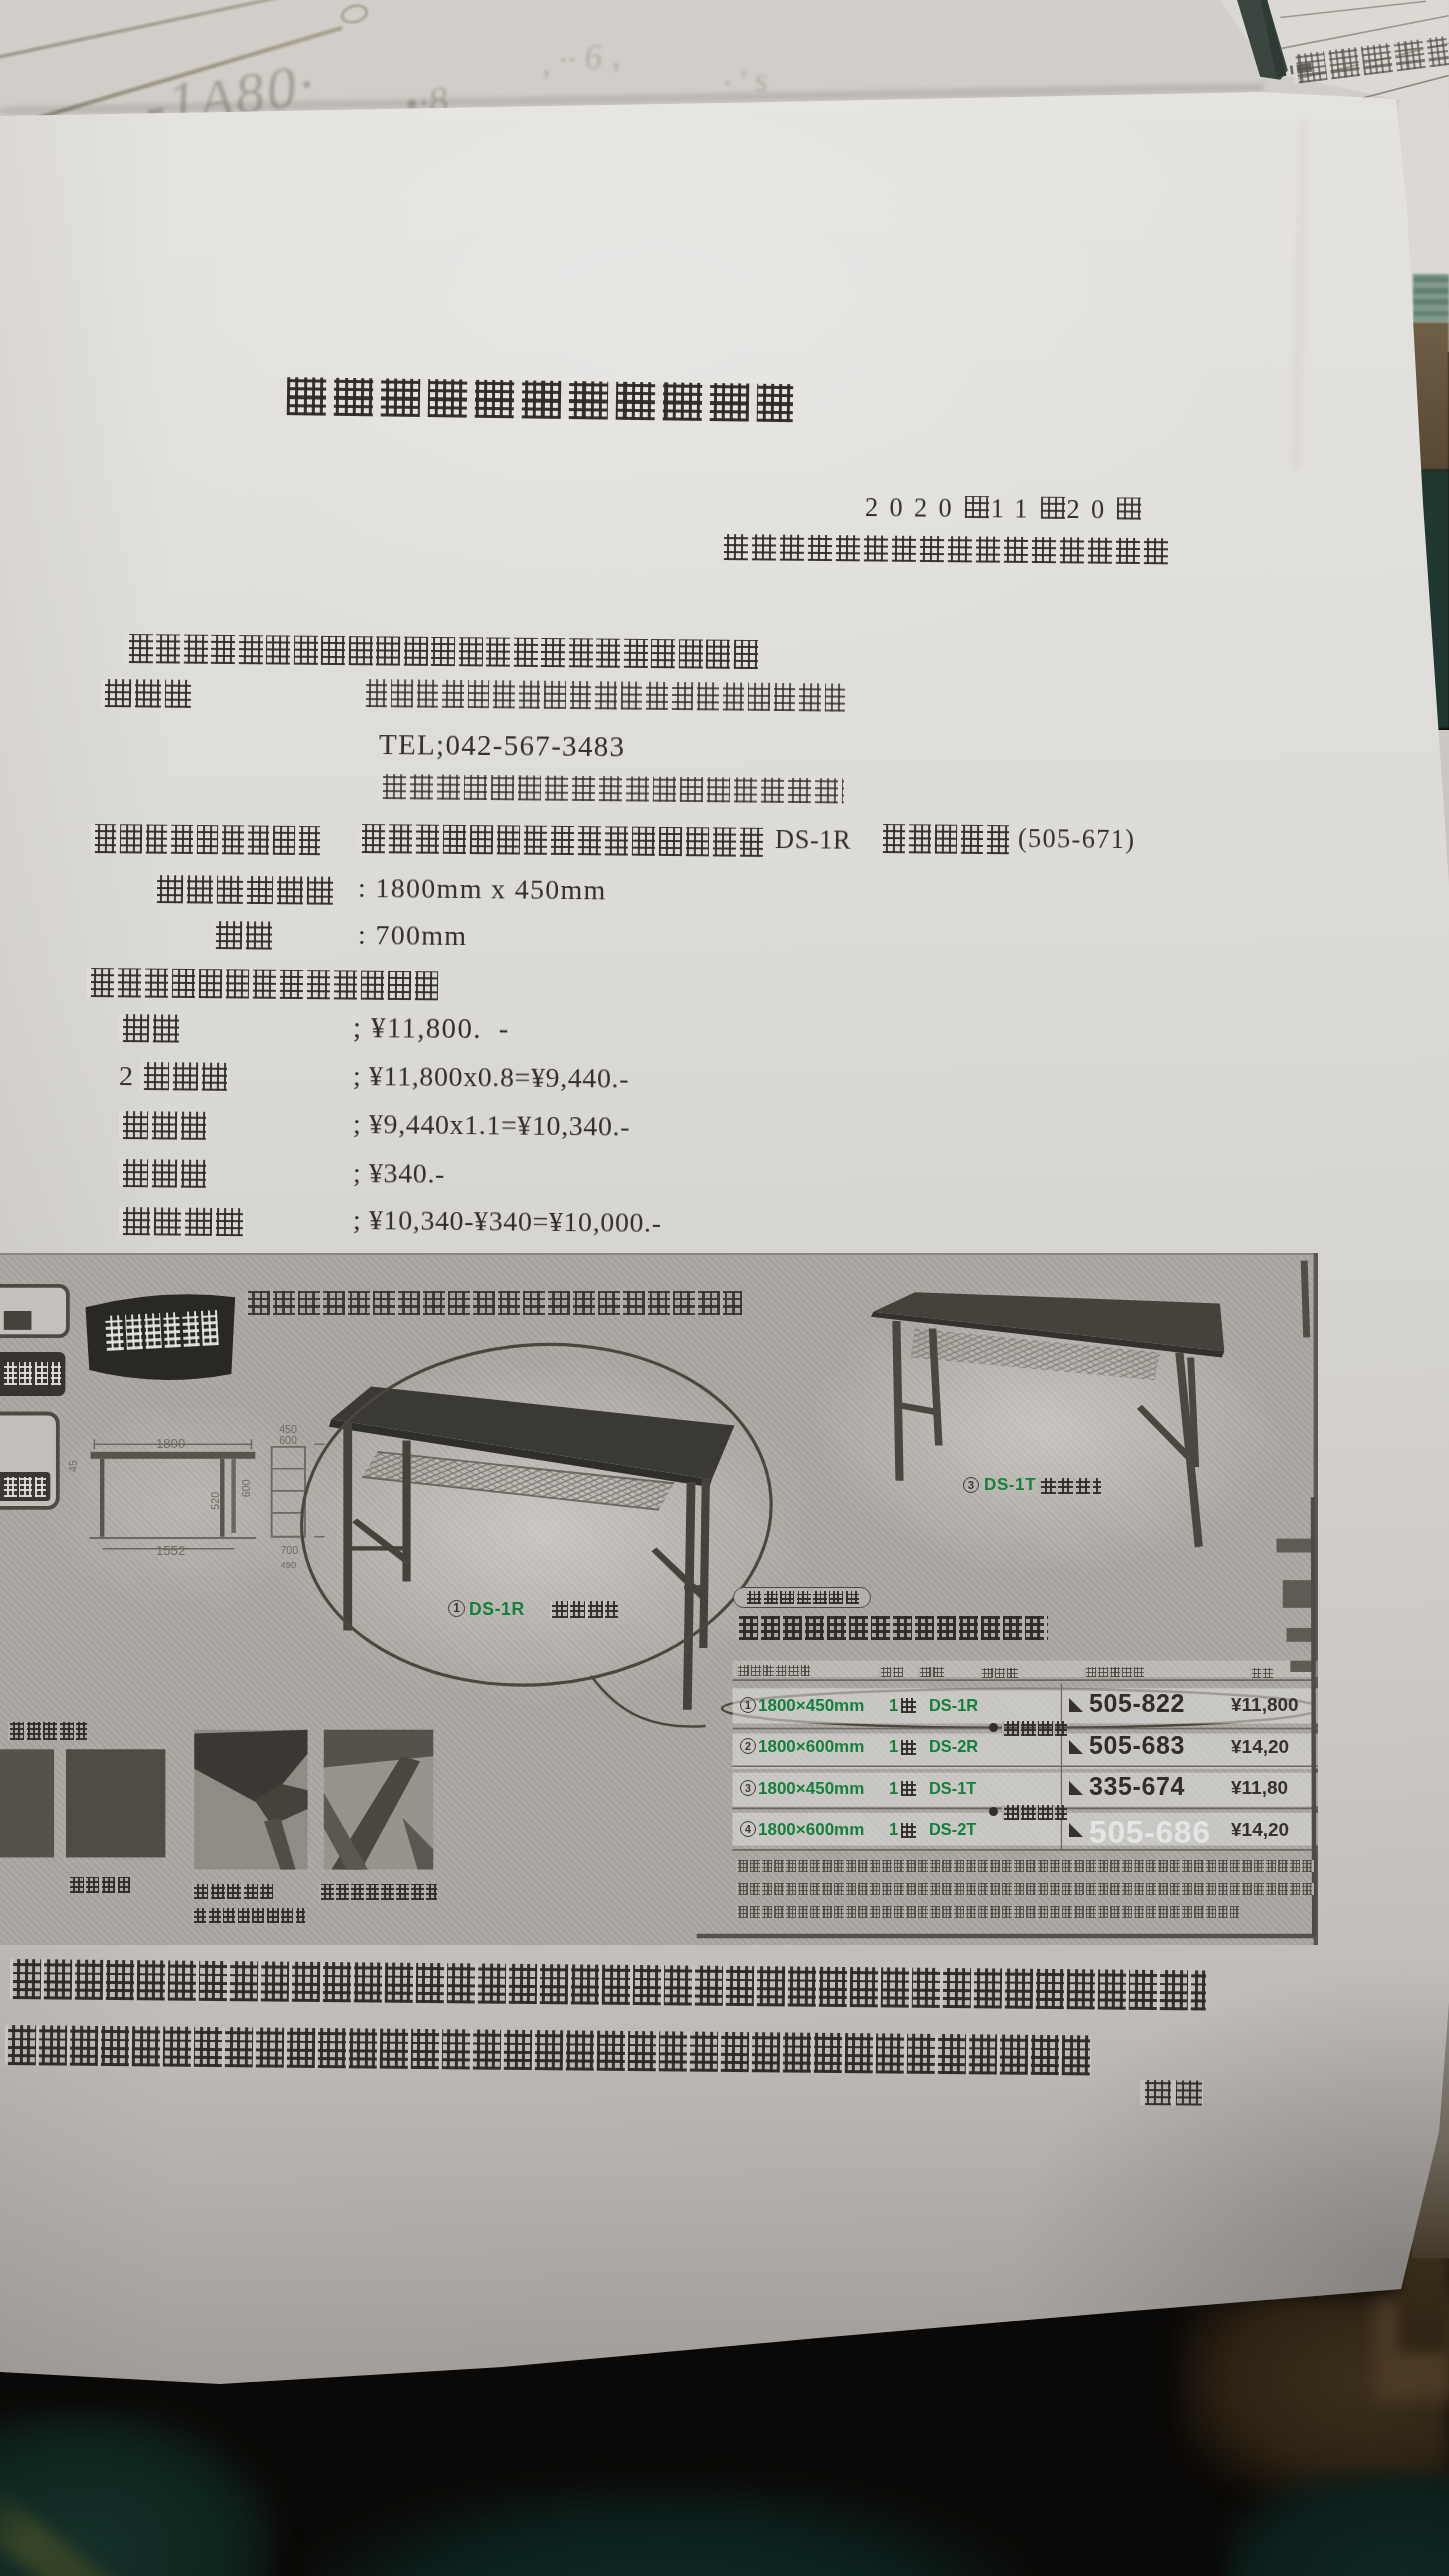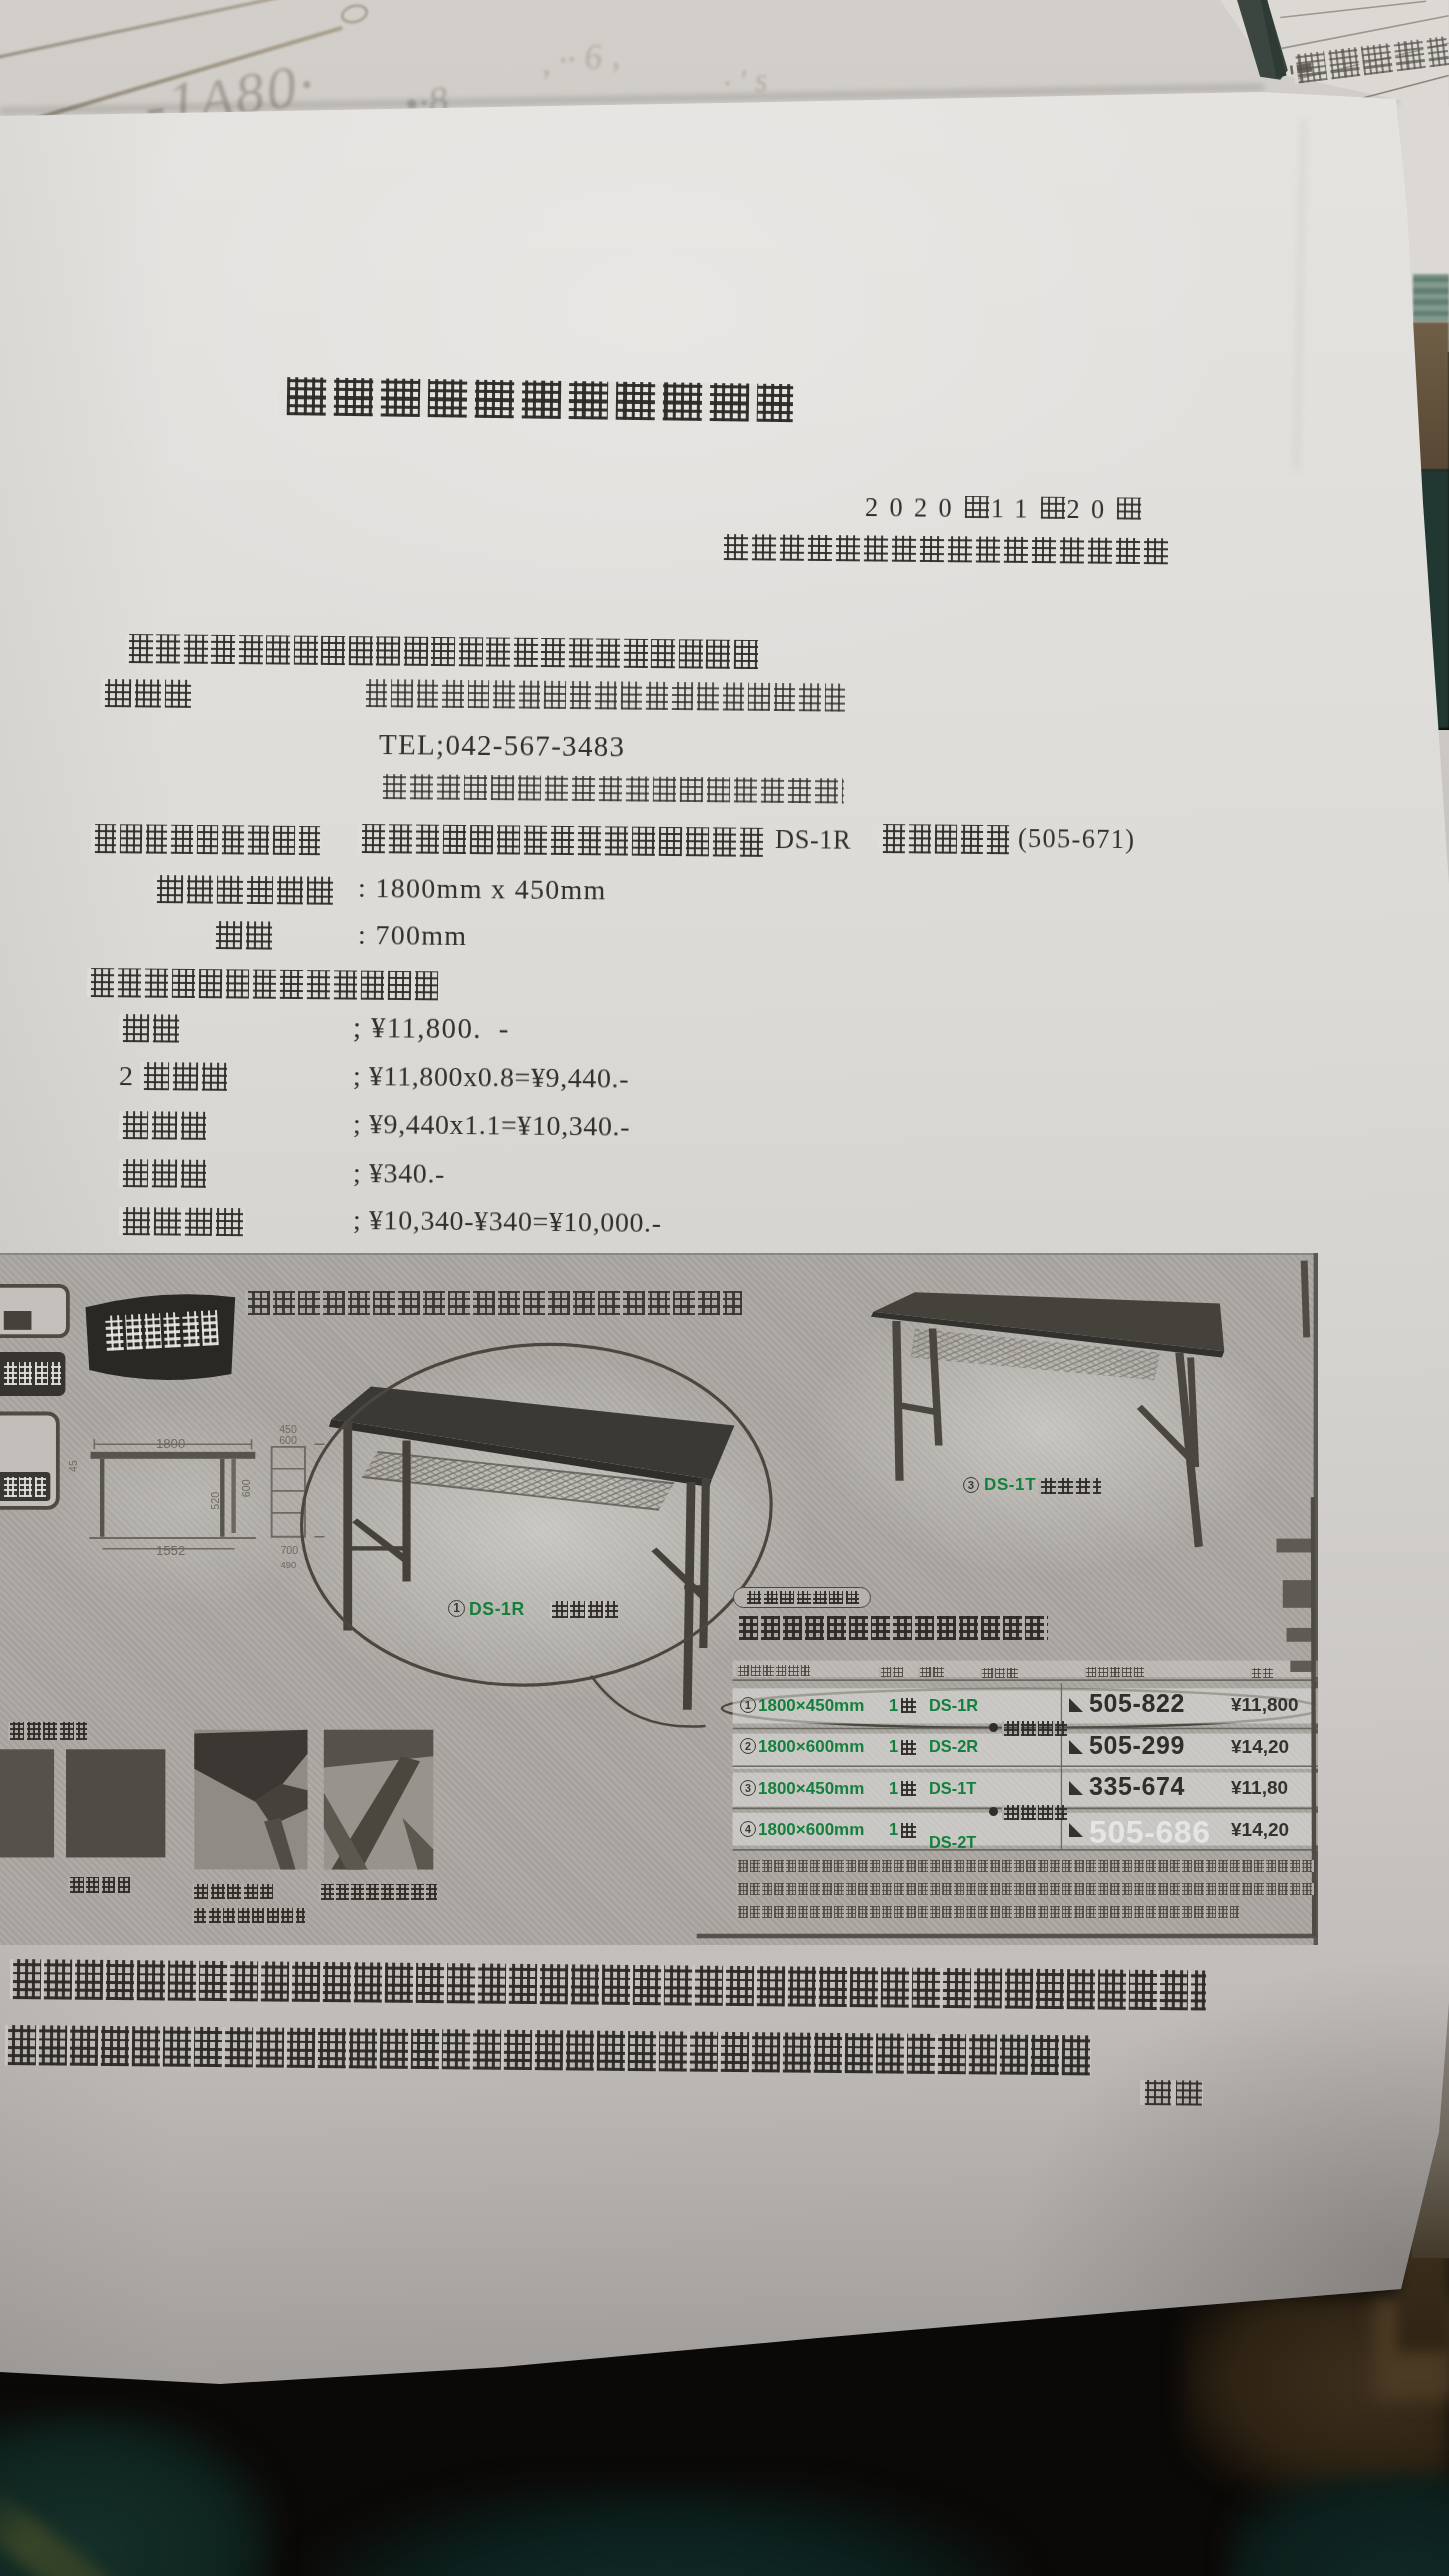--- a/index.html
+++ b/index.html
@@ -330,40 +330,40 @@
 
   <div class="abs" style="left:989px;top:1723px;width:9.4px;height:9.4px;border-radius:50%;background:#322f2a;filter:blur(0.3px);"></div>
   <div class="jt jtc" style="left:1002px;top:1721px;width:65px;height:15px;--cp:17px;--gap:2.5px;--sw:1.6px;--hp:5px;--vp:5px;--paper:#b2afaa;"></div>
 
   <div class="abs" style="left:740px;top:1738px;width:14px;height:14px;border:1.6px solid #3b3833;border-radius:50%;color:#3b3833;font-family:'Liberation Sans',sans-serif;font-size:10.7px;font-weight:bold;text-align:center;line-height:14px;filter:blur(0.3px);">2</div>
   <div class="sans" style="left:758px;top:1737px;font-size:17px;font-weight:bold;">1800×600mm</div>
   <div class="sans" style="left:889px;top:1737px;font-size:16.4px;font-weight:bold;">1</div>
   <div class="jt jtc" style="left:901px;top:1740px;width:15px;height:15px;--cp:16.4px;--gap:0px;--sw:1.9px;--hp:5px;--vp:5px;--paper:#b2afaa;"></div>
   <div class="sans" style="left:929px;top:1737px;font-size:16.4px;font-weight:bold;">DS-2R</div>
   <div class="abs" style="left:1069px;top:1740px;width:0;height:0;border-left:14px solid #35322d;border-top:14px solid rgba(0,0,0,0);filter:blur(0.3px);"></div>
-  <div class="sans" style="left:1089px;top:1731px;font-size:25px;font-weight:bold;letter-spacing:0.6px;color:#322f2a;">505-299</div>
+  <div class="sans" style="left:1089px;top:1731px;font-size:25px;font-weight:bold;letter-spacing:0.6px;color:#322f2a;">505-683</div>
   <div class="sans" style="left:1231px;top:1736px;font-size:19px;font-weight:bold;color:#36332d;">¥14,20</div>
 
   <div class="abs" style="left:740px;top:1780px;width:14px;height:14px;border:1.6px solid #3b3833;border-radius:50%;color:#3b3833;font-family:'Liberation Sans',sans-serif;font-size:10.7px;font-weight:bold;text-align:center;line-height:14px;filter:blur(0.3px);">3</div>
   <div class="sans" style="left:758px;top:1779px;font-size:17px;font-weight:bold;">1800×450mm</div>
   <div class="sans" style="left:889px;top:1779px;font-size:16.4px;font-weight:bold;">1</div>
   <div class="jt jtc" style="left:901px;top:1781px;width:15px;height:15px;--cp:16.4px;--gap:0px;--sw:1.9px;--hp:5px;--vp:5px;--paper:#b2afaa;"></div>
   <div class="sans" style="left:929px;top:1779px;font-size:16.4px;font-weight:bold;">DS-1T</div>
   <div class="abs" style="left:1069px;top:1781px;width:0;height:0;border-left:14px solid #35322d;border-top:14px solid rgba(0,0,0,0);filter:blur(0.3px);"></div>
   <div class="sans" style="left:1089px;top:1772px;font-size:25px;font-weight:bold;letter-spacing:0.6px;color:#322f2a;">335-674</div>
   <div class="sans" style="left:1231px;top:1777px;font-size:19px;font-weight:bold;color:#36332d;">¥11,80</div>
 
   <div class="abs" style="left:989px;top:1807px;width:9.4px;height:9.4px;border-radius:50%;background:#322f2a;filter:blur(0.3px);"></div>
   <div class="jt jtc" style="left:1002px;top:1805px;width:65px;height:15px;--cp:17px;--gap:2.5px;--sw:1.6px;--hp:5px;--vp:5px;--paper:#b2afaa;"></div>
 
   <div class="abs" style="left:740px;top:1821px;width:14px;height:14px;border:1.6px solid #3b3833;border-radius:50%;color:#3b3833;font-family:'Liberation Sans',sans-serif;font-size:10.7px;font-weight:bold;text-align:center;line-height:14px;filter:blur(0.3px);">4</div>
   <div class="sans" style="left:758px;top:1820px;font-size:17px;font-weight:bold;">1800×600mm</div>
   <div class="sans" style="left:889px;top:1820px;font-size:16.4px;font-weight:bold;">1</div>
   <div class="jt jtc" style="left:901px;top:1823px;width:15px;height:15px;--cp:16.4px;--gap:0px;--sw:1.9px;--hp:5px;--vp:5px;--paper:#b2afaa;"></div>
-  <div class="sans" style="left:929px;top:1820px;font-size:16.4px;font-weight:bold;margin-top:13px;">DS-2T</div>
+  <div class="sans" style="left:929px;top:1820px;font-size:16.4px;font-weight:bold;">DS-2T</div>
   <div class="abs" style="left:1069px;top:1823px;width:0;height:0;border-left:14px solid #35322d;border-top:14px solid rgba(0,0,0,0);filter:blur(0.3px);"></div>
   <div class="sans" style="left:1089px;top:1814px;font-size:32px;font-weight:bold;letter-spacing:0.6px;color:#e5e5e5;">505-686</div>
   <div class="sans" style="left:1231px;top:1819px;font-size:19px;font-weight:bold;color:#36332d;">¥14,20</div>
 
   <div class="jt jtc" style="left:736px;top:1860px;width:581px;height:12px;--cp:12px;--gap:1.6px;--sw:1.3px;--hp:3.8px;--vp:3.5px;--ink:rgba(75,71,64,.82);--paper:#b2afaa;"></div>
   <div class="jt jtc" style="left:736px;top:1883px;width:581px;height:12px;--cp:12px;--gap:1.6px;--sw:1.3px;--hp:3.8px;--vp:3.5px;--ink:rgba(75,71,64,.82);--paper:#b2afaa;"></div>
   <div class="jt jtc" style="left:736px;top:1906px;width:503px;height:12px;--cp:12px;--gap:1.6px;--sw:1.3px;--hp:3.8px;--vp:3.5px;--ink:rgba(75,71,64,.82);--paper:#b2afaa;"></div>
 
   <div class="jt jtc" style="left:7.5px;top:1722px;width:79px;height:17.6px;--cp:16.4px;--gap:2.5px;--sw:1.9px;--hp:5px;--vp:5px;--paper:#b2afaa;"></div>
 

